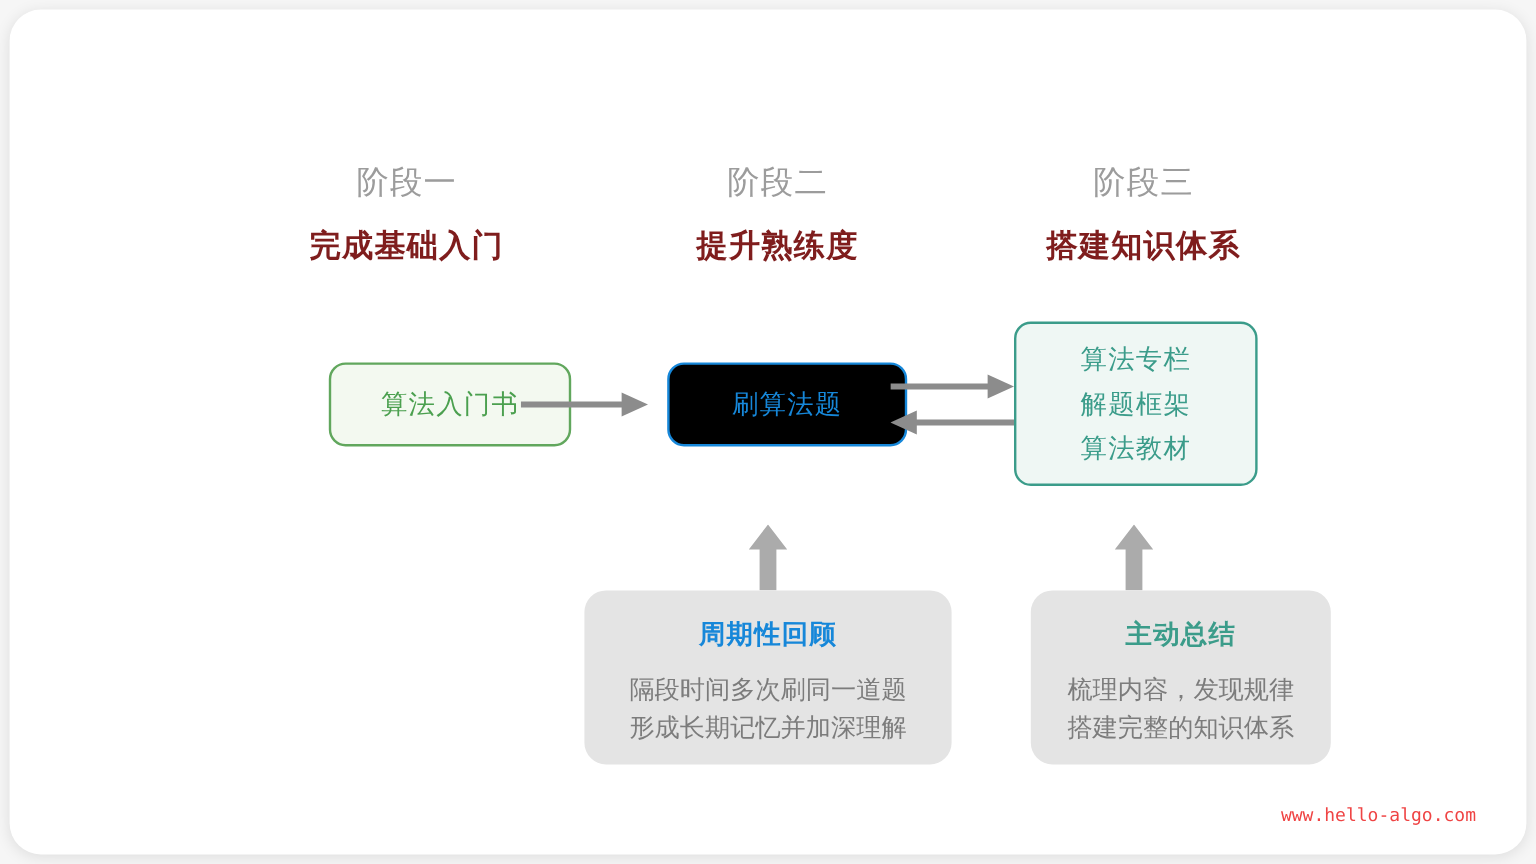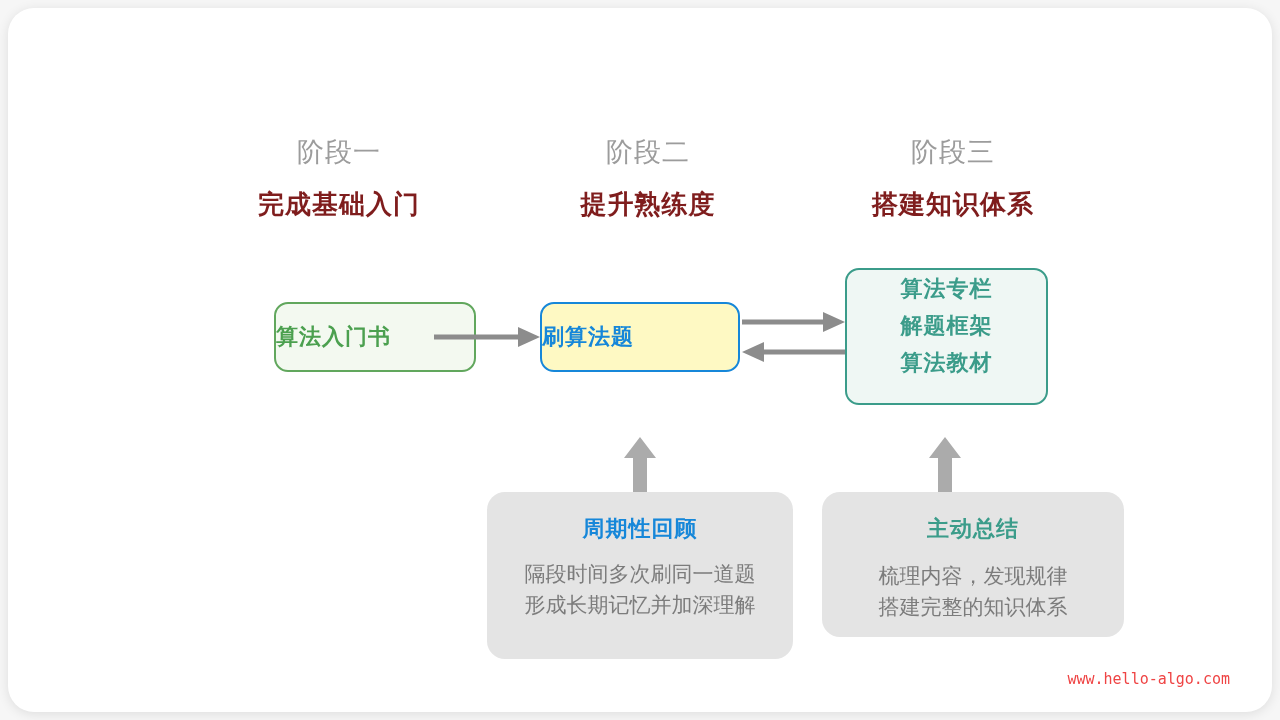--- a/index.html
+++ b/index.html
@@ -5,24 +5,24 @@
   html,body{margin:0;padding:0;width:1280px;height:720px;overflow:hidden;
     background:#f6f6f6;font-family:"Liberation Sans","DejaVu Sans",sans-serif;}
   .card{position:absolute;left:8px;top:8px;right:8px;bottom:8px;background:#ffffff;
     border-radius:26px;box-shadow:0 2px 12px rgba(0,0,0,.10);}
   .abs{position:absolute;}
   
   .stage{width:260px;text-align:center;}
   .stage-label{font-size:27px;color:#9c9c9c;font-weight:400;letter-spacing:1px;}
   .stage-sub{margin-top:17px;font-size:26px;color:#7f1d1d;font-weight:700;letter-spacing:1px;}
   
-  .node{display:flex;align-items:center;border-radius:14px;
-    font-size:22px;font-weight:700;letter-spacing:1px;box-sizing:border-box;}
+  .node{display:flex;align-items:center;justify-content:center;border-radius:14px;
+    font-size:22px;font-weight:400;letter-spacing:1px;box-sizing:border-box;}
   .node-green{border:2px solid #61a75d;background:#f3f9f0;color:#4ba04f;margin-left:44px;}
-  .node-blue{border:2px solid #1687d9;background:#fef9c3;color:#1687d9;}
+  .node-blue{border:2px solid #1687d9;background:#000000;color:#1687d9;margin-left:16px;}
   .node-teal{border:2px solid #3b9c8a;background:#eff7f4;color:#3b9c8a;flex-direction:column;}
   .node-teal .line{line-height:37px;}
   
   .note{background:#e4e4e4;border-radius:18px;text-align:center;box-sizing:border-box;padding-top:22px;}
   .note-title{font-size:22px;font-weight:700;letter-spacing:1px;}
   .note-title.blue{color:#1687d9;}
   .note-title.teal{color:#3b9c8a;}
   .note-body{margin-top:16px;font-size:21px;color:#7c7c7c;line-height:31px;}
   .watermark{font-family:"DejaVu Sans Mono","Liberation Mono",monospace;
     font-size:15px;color:#ef4444;}
@@ -76,29 +76,29 @@
   </svg>
 
   <svg class="abs" style="left:614px;top:429px;" width="36" height="55" viewBox="0 0 36 55">
     <polygon points="18,0 2,21 11,21 11,55 25,55 25,21 34,21" fill="#ababab"></polygon>
   </svg>
 
   <svg class="abs" style="left:919px;top:429px;" width="36" height="55" viewBox="0 0 36 55">
     <polygon points="18,0 2,21 11,21 11,55 25,55 25,21 34,21" fill="#ababab"></polygon>
   </svg>
 
-  <div class="abs note" style="left:479px;top:484px;width:306px;height:167px;font-family:Liberation Mono, monospace;">
+  <div class="abs note" style="left:479px;top:484px;width:306px;height:145px;">
     <div class="note-title blue">周期性回顾</div>
     <div class="note-body">
       <div>隔段时间多次刷同一道题</div>
       <div>形成长期记忆并加深理解</div>
     </div>
   </div>
 
-  <div class="abs note" style="left:814px;top:484px;width:302px;height:145px;">
+  <div class="abs note" style="left:851px;top:484px;width:250px;height:145px;">
     <div class="note-title teal">主动总结</div>
     <div class="note-body">
       <div>梳理内容，发现规律</div>
       <div>搭建完整的知识体系</div>
     </div>
   </div>
 
   <div class="abs watermark" style="right:42px;bottom:24px;">www.hello-algo.com</div>
 
 </div>

